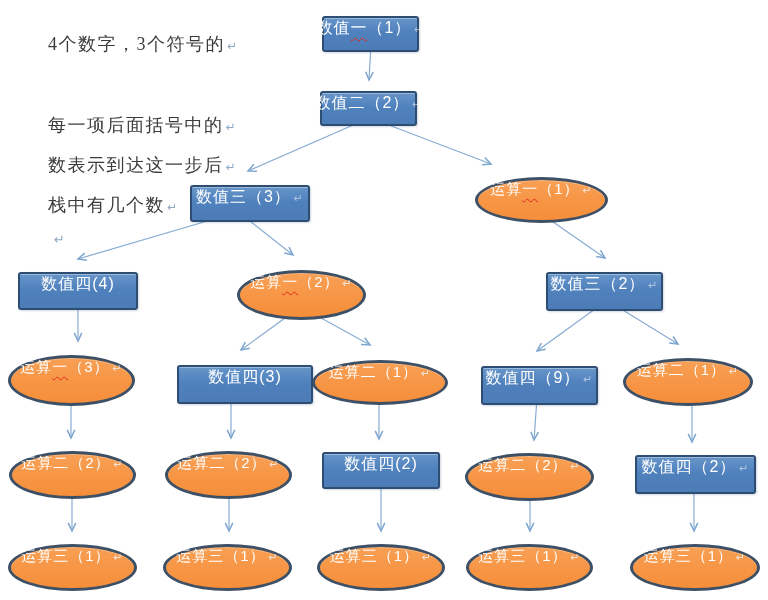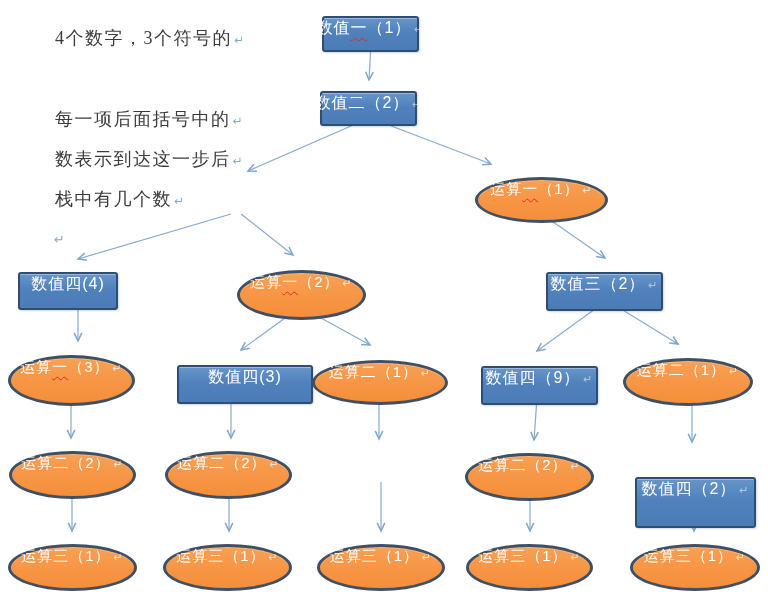--- a/index.html
+++ b/index.html
@@ -2,23 +2,23 @@
 <html><head>
 <meta charset="utf-8">
 <style>
   html,body{margin:0;padding:0;background:#fff;}
   .canvas{
     position:relative;width:768px;height:600px;background:#ffffff;overflow:hidden;
     font-family:"Liberation Sans",sans-serif;
   }
   
   .annotation{
-    position:absolute;left:55px;white-space:nowrap;
+    position:absolute;left:48px;white-space:nowrap;
     font-family:"Liberation Serif",serif;
-    font-size:18px;color:#3b3b3b;letter-spacing:1.5px;
+    font-size:18px;color:#3b3b3b;letter-spacing:1.5px;margin-top:6px;
   }
   .crlf{color:#8fa9c4;font-size:12px;margin-left:2px;font-family:"DejaVu Sans",sans-serif;}
   .stray{position:absolute;font-size:13px;color:#8fa9c4;font-family:"DejaVu Sans",sans-serif;}
   
   .node{
     position:absolute;display:flex;align-items:flex-start;justify-content:center;
     color:#ffffff;white-space:nowrap;box-sizing:border-box;letter-spacing:1px;margin-top:8px;
   }
   .node-rect{
     background:linear-gradient(180deg,#6795c9 0%,#4f81bd 45%,#4c7cb6 100%);
@@ -82,26 +82,29 @@
   </svg>
 
   <div class="node node-rect" style="left:322px;top:8px;width:97px;height:36px">
     <span><span>数值</span><span class="sq">一</span><span>（1）</span><span class="crlf">↵</span></span>
   </div>
 
   <div class="node node-rect" style="left:320px;top:83px;width:97px;height:35px">
     <span><span>数值二（2）</span><span class="crlf">↵</span></span>
   </div>
 
+  <div class="node node-rect" style="left:190px;top:177px;width:120px;height:37px">
+    <span><span>数值三（3）</span><span class="crlf">↵</span></span>
+  </div>
 
   <div class="node node-ellipse" style="left:475px;top:169px;width:133px;height:46px">
     <span><span>运算</span><span class="sq">一</span><span>（1）</span><span class="crlf">↵</span></span>
   </div>
 
-  <div class="node node-rect" style="left:18px;top:264px;width:100px;height:38px">
+  <div class="node node-rect" style="left:18px;top:264px;width:120px;height:38px">
     <span><span>数值四(4)</span></span>
   </div>
 
   <div class="node node-ellipse" style="left:237px;top:262px;width:129px;height:50px">
     <span><span>运算</span><span class="sq">一</span><span>（2）</span><span class="crlf">↵</span></span>
   </div>
 
   <div class="node node-rect" style="left:546px;top:264px;width:117px;height:39px">
     <span><span>数值三（2）</span><span class="crlf">↵</span></span>
   </div>
@@ -127,26 +130,29 @@
   </div>
 
   <div class="node node-ellipse" style="left:9px;top:443px;width:127px;height:48px">
     <span><span>运算二（2）</span><span class="crlf">↵</span></span>
   </div>
 
   <div class="node node-ellipse" style="left:165px;top:443px;width:127px;height:48px">
     <span><span>运算二（2）</span><span class="crlf">↵</span></span>
   </div>
 
+  <div class="node node-rect" style="left:322px;top:444px;width:118px;height:37px">
+    <span><span>数值四(2)</span></span>
+  </div>
 
   <div class="node node-ellipse" style="left:465px;top:445px;width:129px;height:48px">
     <span><span>运算二（2）</span><span class="crlf">↵</span></span>
   </div>
 
-  <div class="node node-rect" style="left:635px;top:469px;width:121px;height:51px">
+  <div class="node node-rect" style="left:635px;top:447px;width:121px;height:39px">
     <span><span>数值四（2）</span><span class="crlf">↵</span></span>
   </div>
 
   <div class="node node-ellipse" style="left:8px;top:536px;width:129px;height:47px">
     <span><span>运算三（1）</span><span class="crlf">↵</span></span>
   </div>
 
   <div class="node node-ellipse" style="left:163px;top:536px;width:129px;height:47px">
     <span><span>运算三（1）</span><span class="crlf">↵</span></span>
   </div>

